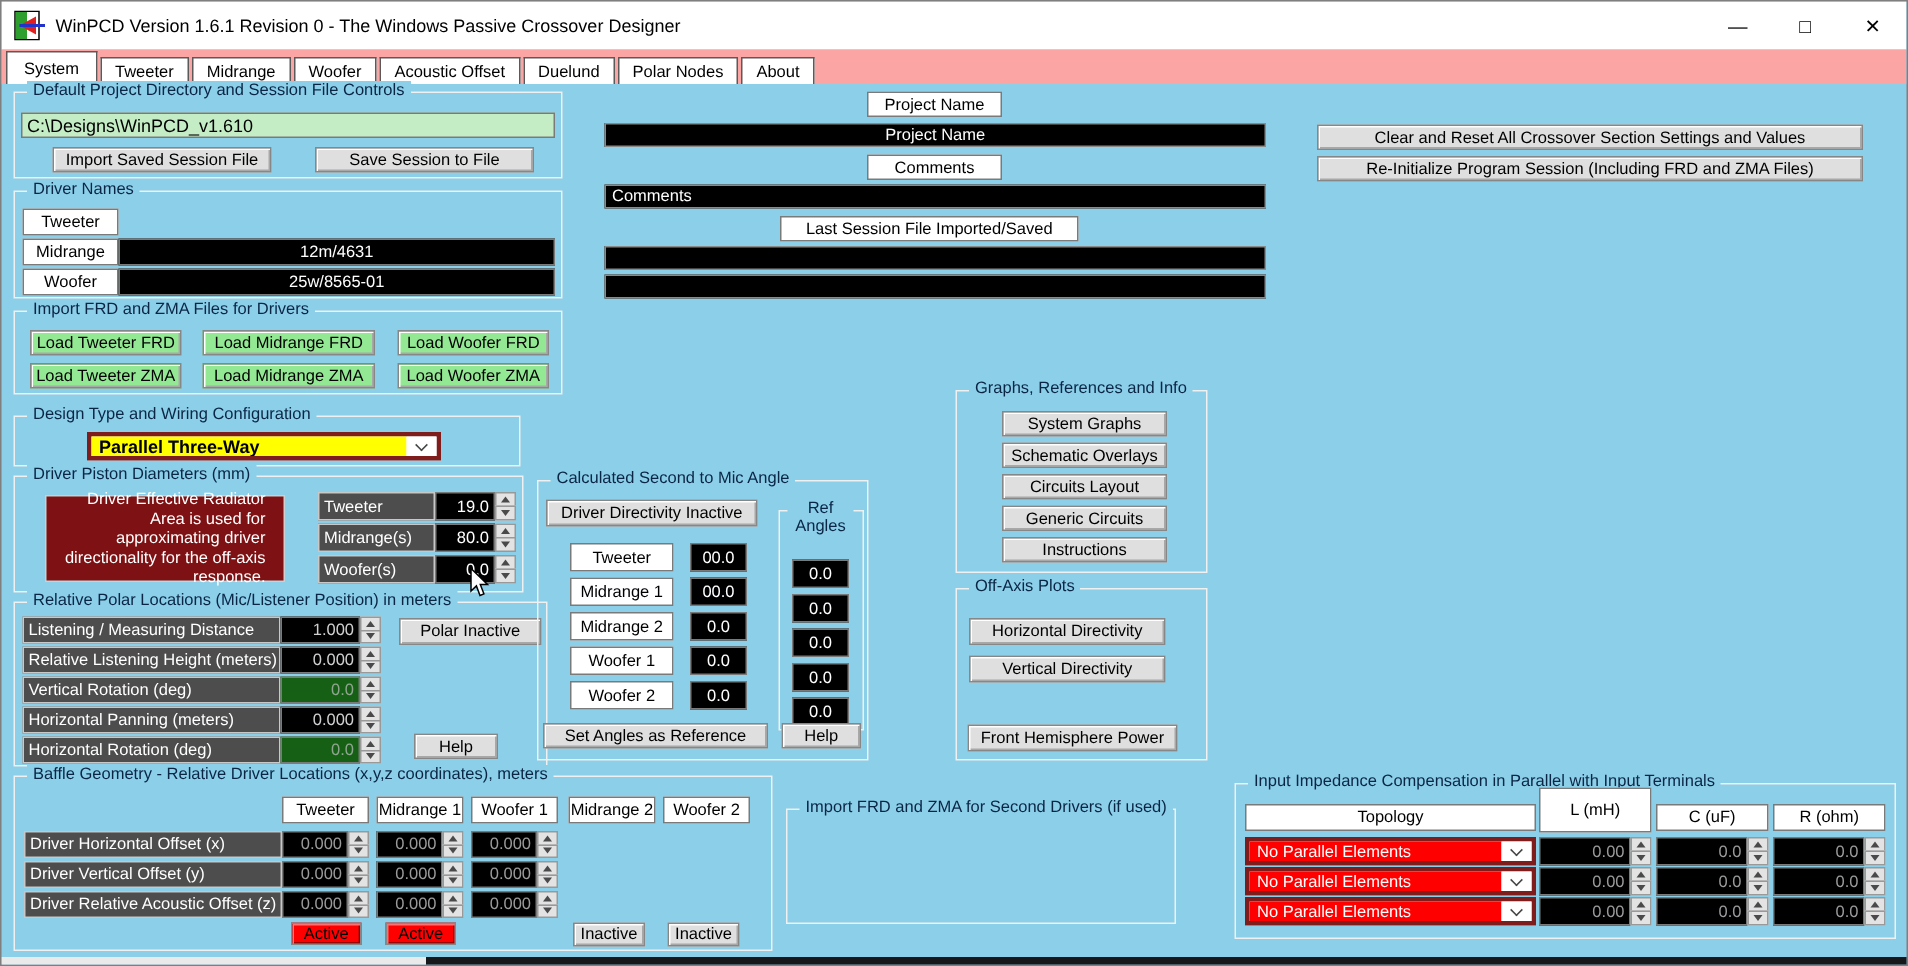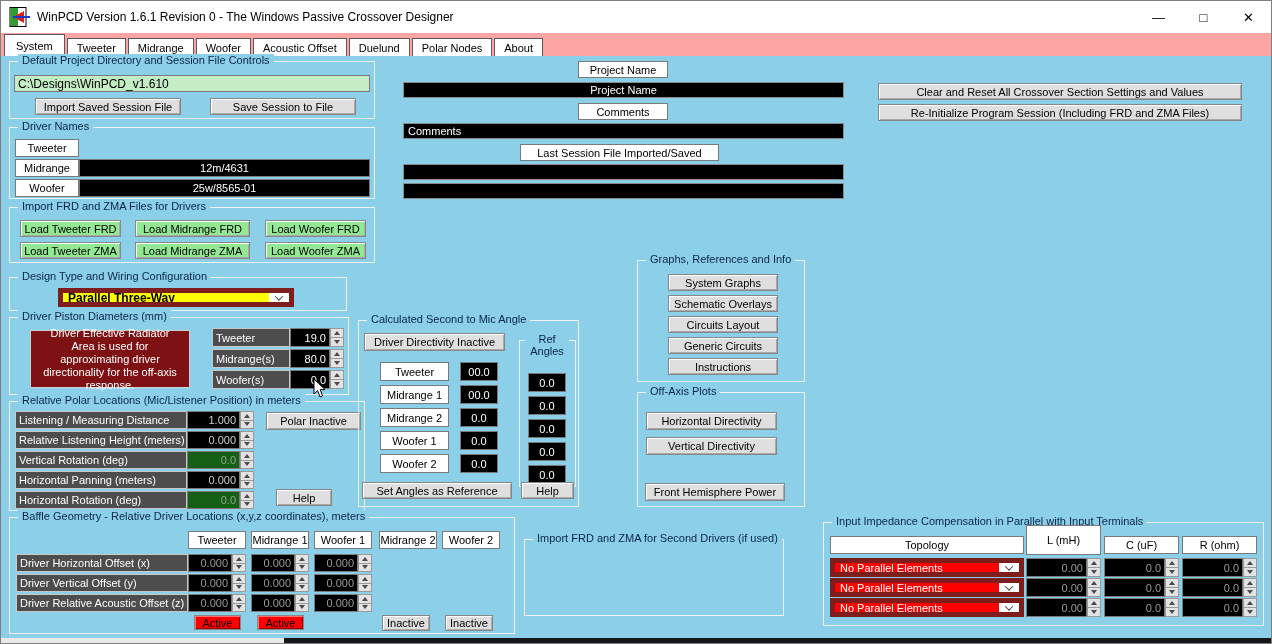--- a/index.html
+++ b/index.html
@@ -52,23 +52,23 @@
   .val.dim { color:#9a9a9a; }
   .val.greenfield { background:#156015; color:#8ea58e; }
   .spin { display:flex; flex-direction:column; }
   .spin i { display:block; flex:1; background:#e3e3e3; border:1px solid #999; position:relative; }
   .spin i + i { margin-top:-1px; }
   .spin i::after { content:""; position:absolute; left:50%; top:50%; transform:translate(-50%,-50%);
                    border-left:3px solid transparent; border-right:3px solid transparent; }
   .spin i.up::after { border-bottom:4px solid #4a4a4a; }
   .spin i.down::after { border-top:4px solid #4a4a4a; }
   .maroon { position:absolute; background:#7E1113; border:1px solid #cfcfcf; color:#fff;
-            font-size:11px; line-height:13px; text-align:center; display:flex; align-items:center;
+            font-size:11px; line-height:13px; text-align:right; display:flex; align-items:center;
             justify-content:center; padding:2px 12px; }
-  .combo { position:absolute; background:#fff; border:5px solid #7f1d1d; display:flex; }
+  .combo { position:absolute; background:#fff; border:3px solid #7f1d1d; display:flex; }
   .combo .sel { flex:1; display:flex; align-items:center; padding-left:5px; overflow:hidden; white-space:nowrap; }
   .combo .sel.yellow { background:#FFFF00; font-weight:bold; font-size:12px; color:#000; }
   .combo .sel.redsel { background:#FF0000; color:#fff; font-size:11px; }
   .combo .chev { width:20px; display:flex; align-items:center; justify-content:center; background:#fff; }
   .chevmark { width:6px; height:6px; border-right:1px solid #444; border-bottom:1px solid #444;
               transform:rotate(45deg) translate(-1px,-1px); }
   .bottom-left { position:absolute; left:0; top:637px; width:283px; height:7px; background:#eaeaea; }
   .bottom-right { position:absolute; left:283px; top:637px; width:989px; height:7px; background:#16171b; }
   .cursor { position:absolute; left:312px; top:377px; z-index:50; }
 </style>

